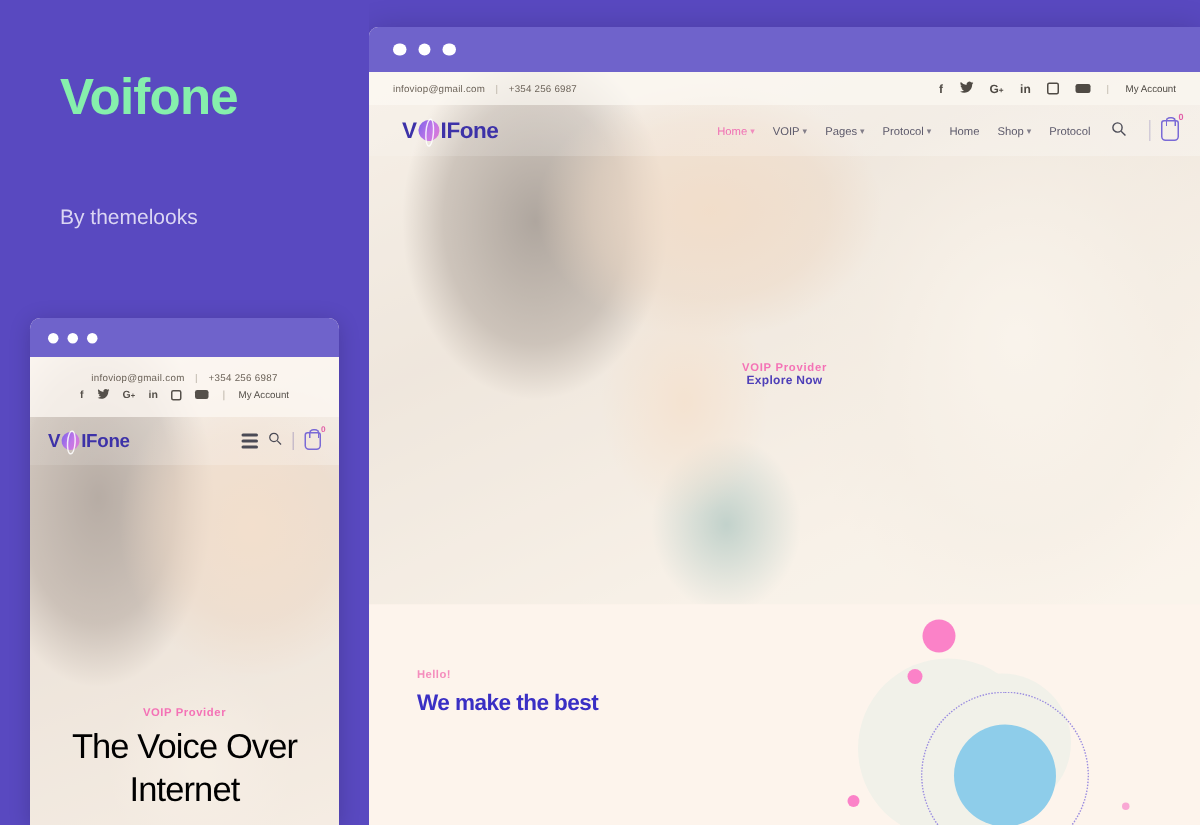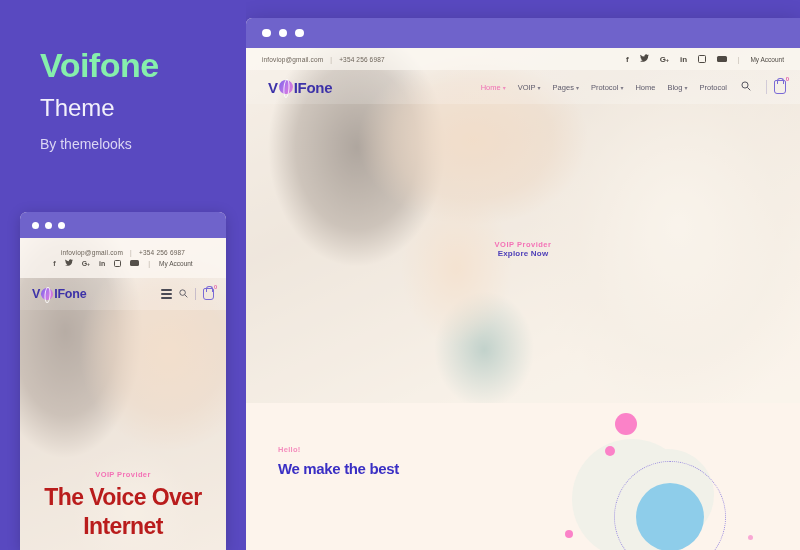--- a/index.html
+++ b/index.html
@@ -101,21 +101,21 @@
     content:""; position:absolute; left: 2.4px; top: -3.4px; width: 5px; height: 5px;
     border: 1.3px solid #7a6ad6; border-bottom: none; border-radius: 3px 3px 0 0;
   }
   .cart-badge {
     position: absolute; right: -3px; top: -4px; font-size: 5.5px; color: #e25fa8; font-weight: bold;
   }
 
   .mc-hero { position: absolute; left: 0; right: 0; top: 232px; text-align: center; }
   .mc-kicker { font-size: 7.5px; font-weight: bold; color: #f472b6; letter-spacing: 0.4px; }
   .mc-heading {
-    font-size: 23px; font-weight: bold; color: #b91c1c; line-height: 1.24;
+    font-size: 23px; font-weight: normal; color: #000000; line-height: 1.24;
     letter-spacing: -0.6px; margin-top: 4px;
   }
 
   
   .browser {
     position: absolute; left: 246px; top: 18px;
     width: 554px; height: 532px;
     border-radius: 6px 0 0 0;
     overflow: hidden;
     background: #fdf4ec;
@@ -233,21 +233,20 @@
   .pink-dot2 {
     position: absolute; left: 188px; top: 132px; width: 5px; height: 5px;
     border-radius: 50%; background: #f9a8d4;
   }
 </style>
 </head>
 <body>
 
 <div class="left-panel">
   <div class="brand-title">Voifone</div>
-  <div class="brand-sub">Theme</div>
   <div class="brand-by">By themelooks</div>
 
   <div class="mobile-card">
     <div class="mc-titlebar">
       <span class="mc-dot"></span>
       <span class="mc-dot"></span>
       <span class="mc-dot"></span>
     </div>
     <div class="mc-body">
       <div class="mc-photo"></div>
@@ -363,21 +362,21 @@
             <span class="caret">▾</span>
           </span>
           <span class="nav-item">
             <span>Protocol</span>
             <span class="caret">▾</span>
           </span>
           <span class="nav-item">
             <span>Home</span>
           </span>
           <span class="nav-item">
-            <span>Blog</span>
+            <span>Shop</span>
             <span class="caret">▾</span>
           </span>
           <span class="nav-item">
             <span>Protocol</span>
           </span>
           <span class="nav-search">
             <svg width="10" height="10" viewBox="0 0 14 14">
                 <circle cx="5.6" cy="5.6" r="4.3" fill="none" stroke="#4a4a55" stroke-width="1.3"></circle>
                 <line x1="9" y1="9" x2="13" y2="13" stroke="#4a4a55" stroke-width="1.3"></line>
               </svg>

